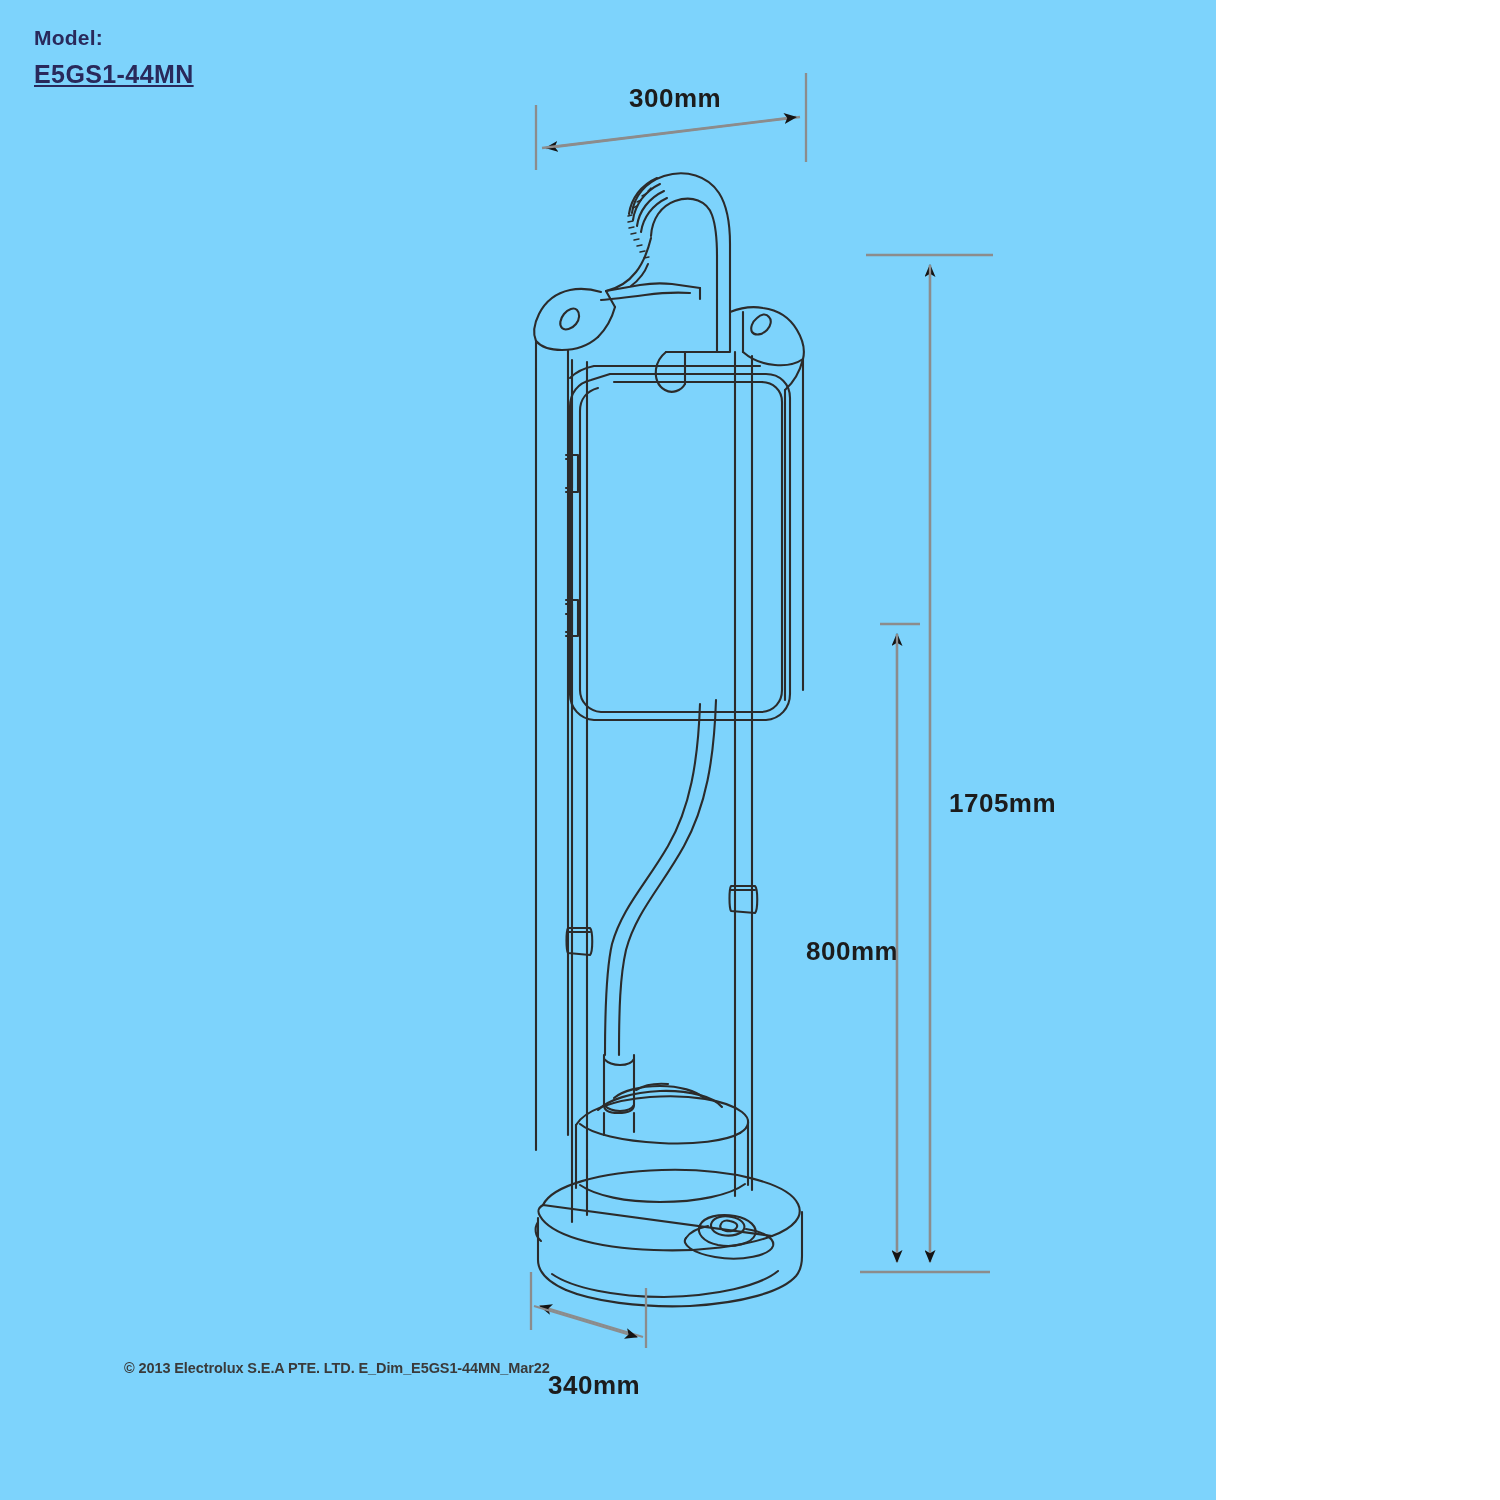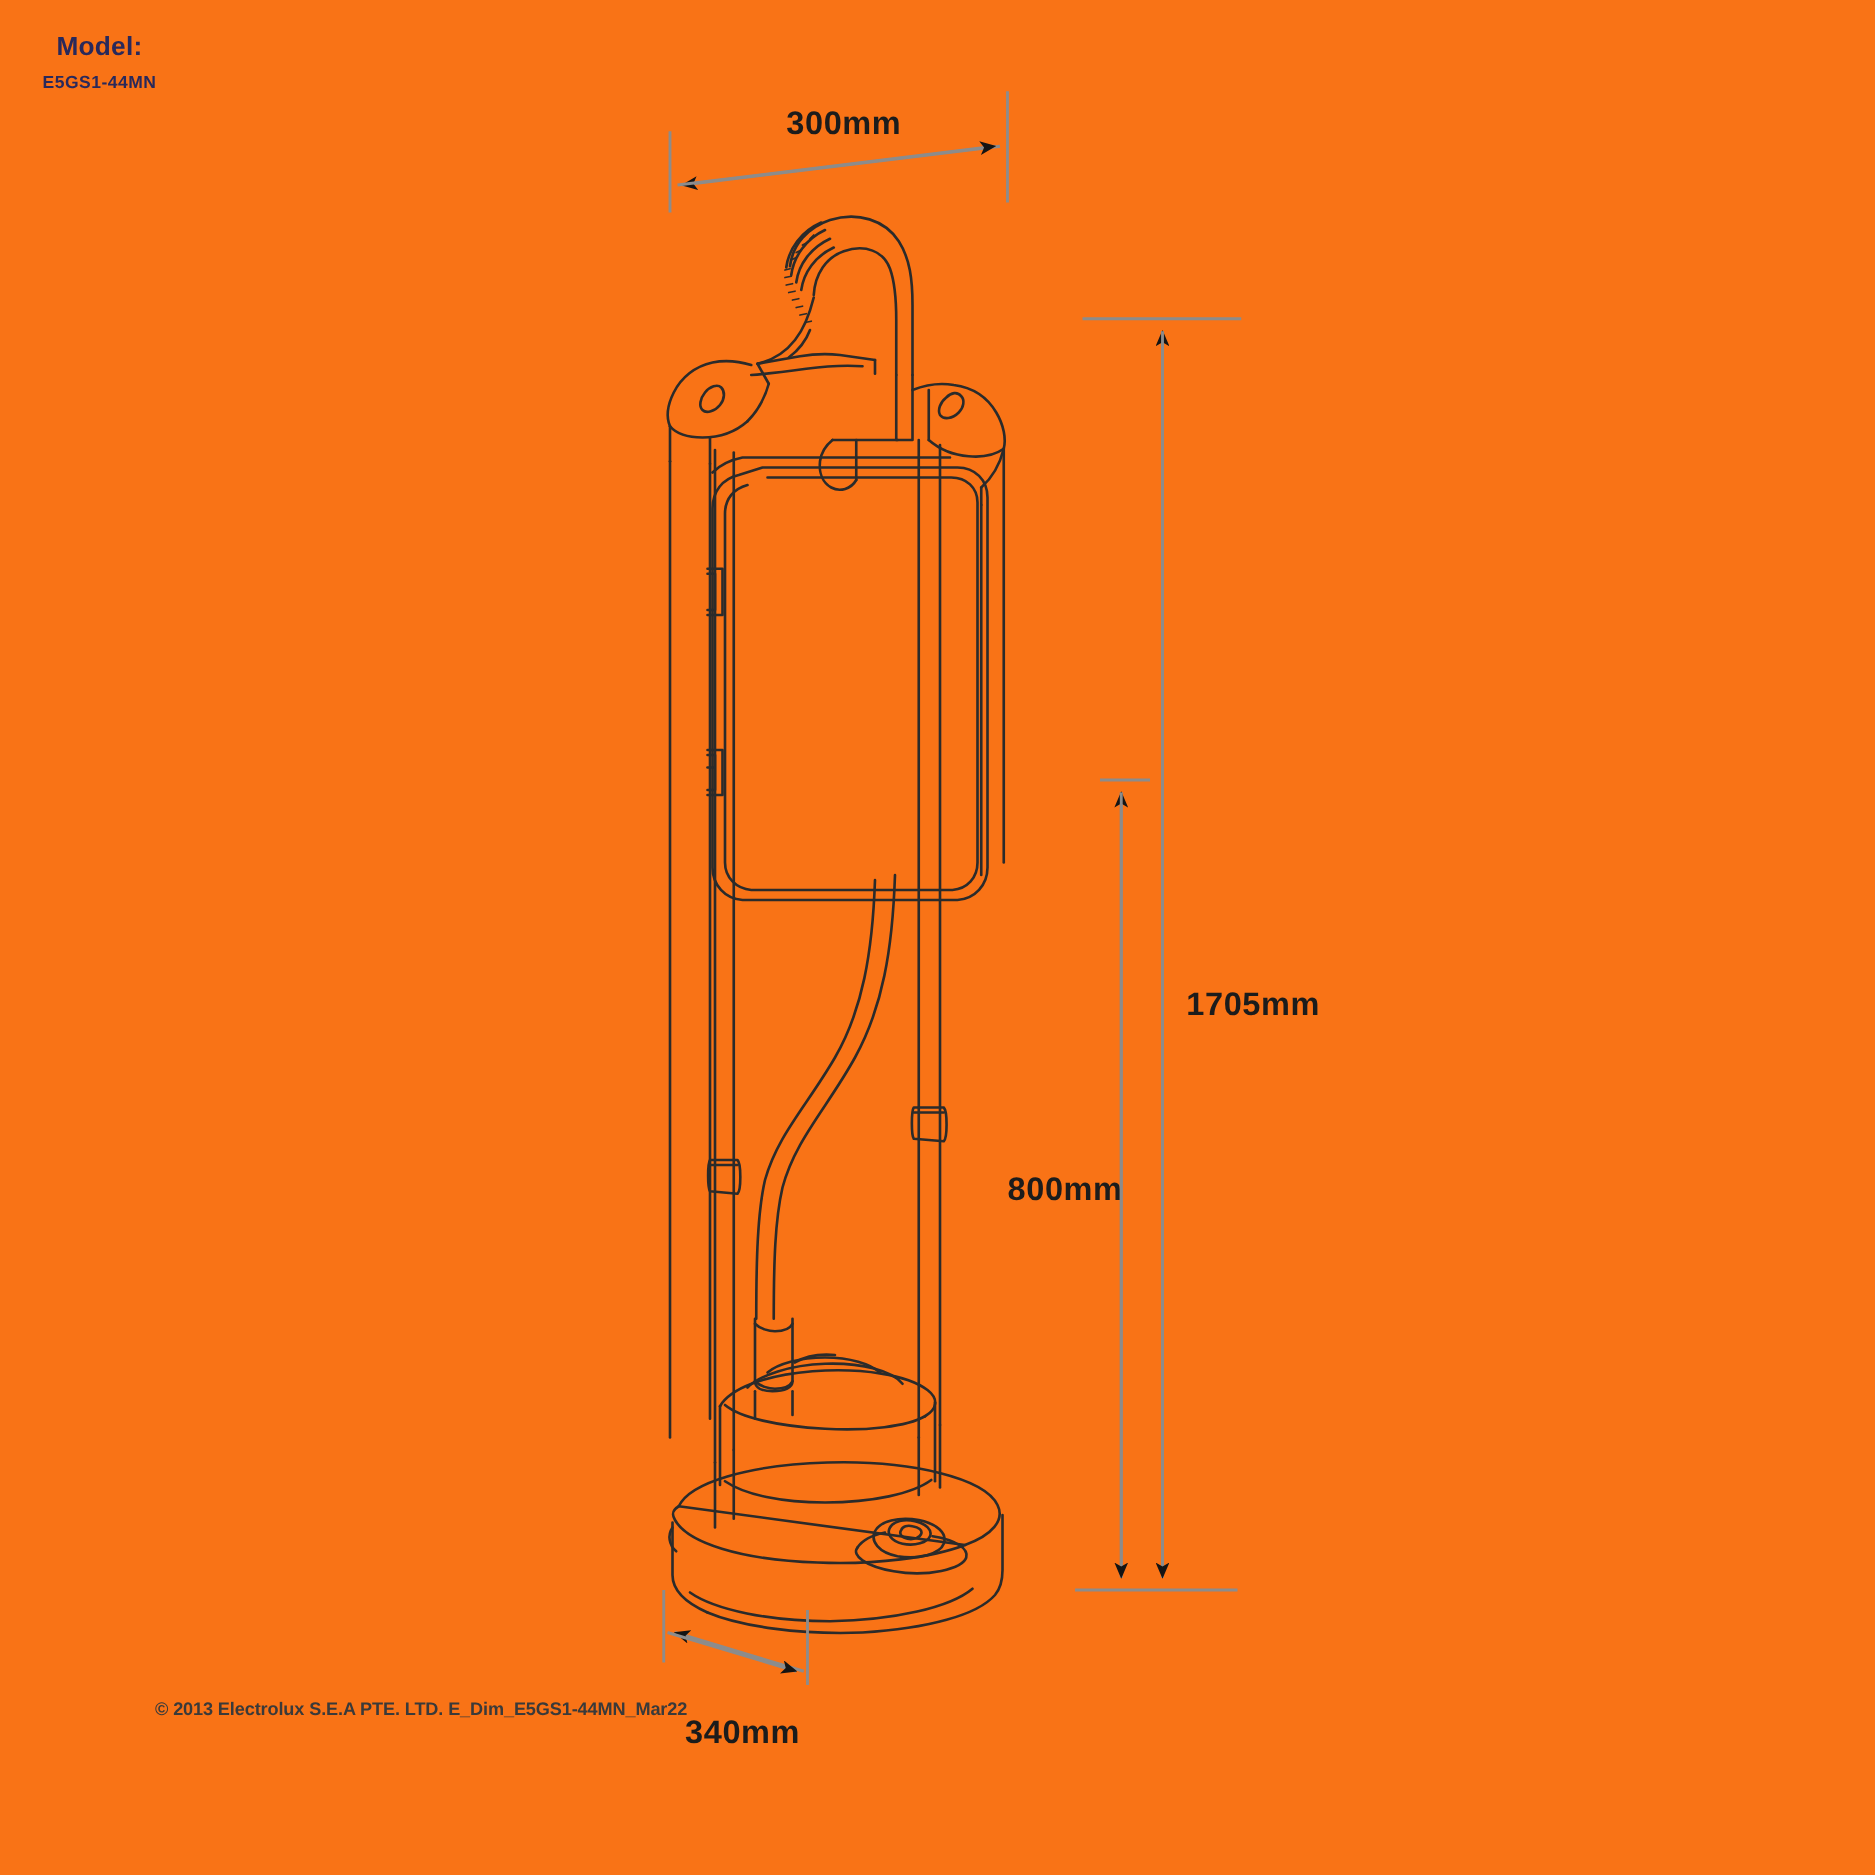--- a/index.html
+++ b/index.html
@@ -4,40 +4,40 @@
 <style>
   * { margin:0; padding:0; box-sizing:border-box; }
   html, body {
     width:1500px; height:1500px;
     background:#ffffff;
     font-family:"Liberation Sans", sans-serif;
     overflow:hidden;
   }
   #sheet {
     position:relative;
-    width:1500px; height:1500px;
-    background:#f97316;
-    text-align:center;
+    width:1216px; height:1500px;
+    background:#7dd3fc;
   }
   #model-block {
     position:absolute;
     left:34px; top:22px;
     line-height:1.55;
   }
   #model-block .lbl {
     font-size:21px;
     font-weight:bold;
     color:#29295b;
     letter-spacing:0.2px;
   }
   #model-block .val {
-    font-size:14px;
+    font-size:25px;
     font-weight:bold;
     color:#29295b;
     letter-spacing:0.4px;
+    text-decoration:underline;
   }
   #footer {
     position:absolute;
     left:124px; top:1360px;
     font-size:14.5px;
     font-weight:bold;
     color:#3a3a3a;
     letter-spacing:-0.1px;
     white-space:nowrap;
   }

